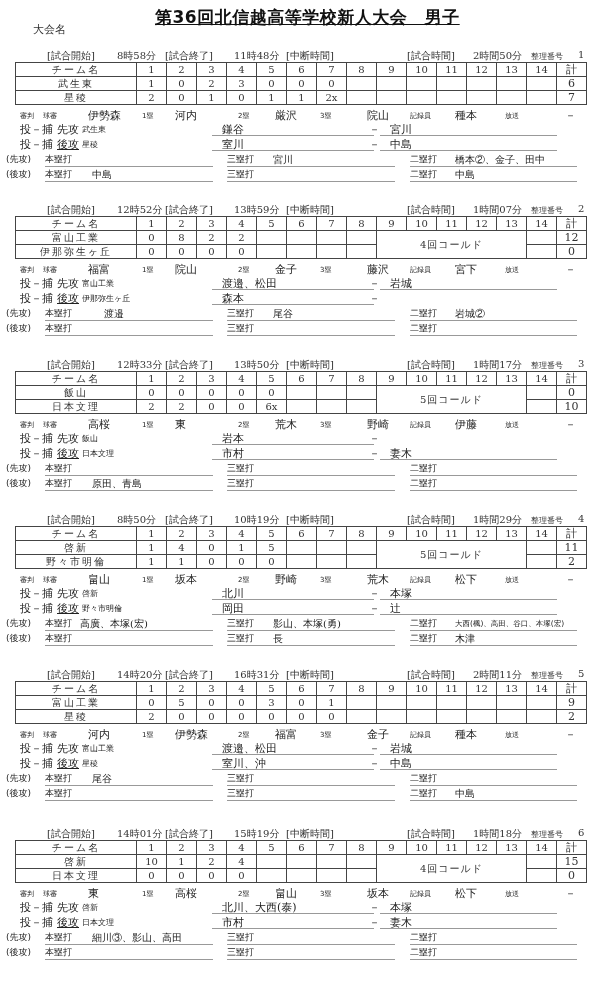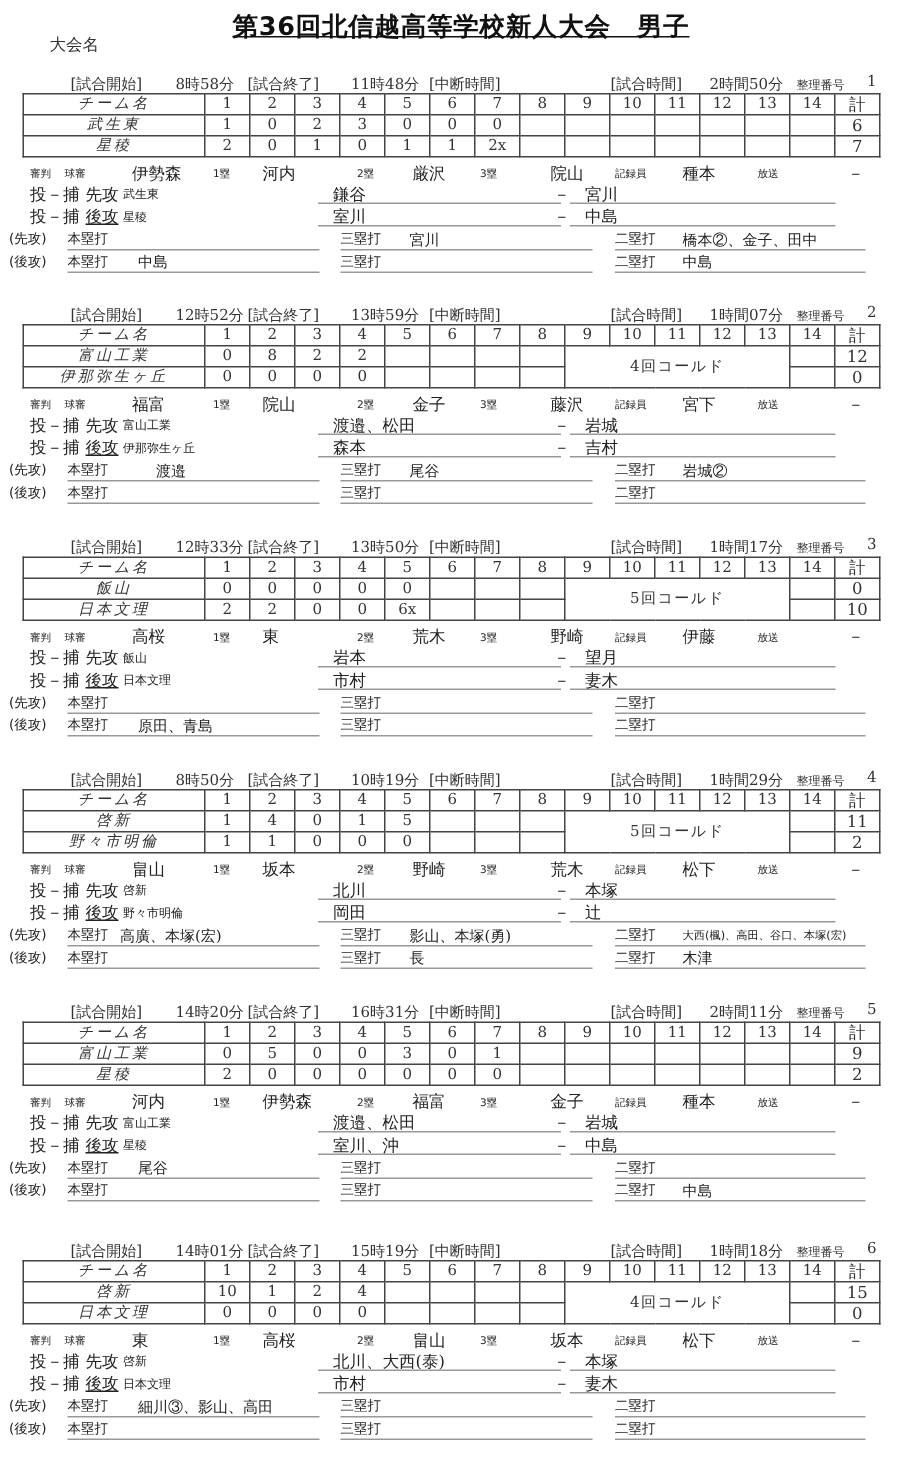--- a/index.html
+++ b/index.html
@@ -8,21 +8,21 @@
   .tournament-label { position:absolute; left:33px; top:22px; font-size:11px; color:#333; }
   .page-title { position:absolute; left:155px; top:6px; font-size:17px; font-weight:bold;
                 text-decoration:underline; letter-spacing:0.5px; color:#111;
                 font-family:"DejaVu Sans","Liberation Sans",sans-serif; }
   .game { position:absolute; left:0; width:600px; height:150px; }
   .meta { position:absolute; top:0; left:0; width:600px; height:14px; font-size:10px; color:#333; white-space:nowrap; }
   .meta span { position:absolute; top:0; }
   .meta .small { font-size:8px; top:2px; font-family:"DejaVu Sans","Liberation Sans",sans-serif; }
   table.score { position:absolute; left:15px; top:13px; border-collapse:collapse; table-layout:fixed; width:571px; }
   table.score td { border:1px solid #444; height:13px; padding:0; text-align:center; font-size:10px; line-height:12px; color:#333; }
-  table.score td.team { width:120px; letter-spacing:2px;font-style:italic; }
+  table.score td.team { width:120px; letter-spacing:2px; }
   table.score td.inn { width:29px; }
   table.score td.tot { width:29px; font-size:11px; }
   table.score td.cold { font-size:10px; letter-spacing:1px; }
   .umps { position:absolute; top:59px; left:0; width:600px; height:14px; font-size:11px; white-space:nowrap; }
   .umps span { position:absolute; top:0; }
   .umps .lbl { font-size:7px; top:3px; font-family:"DejaVu Sans","Liberation Sans",sans-serif; }
   .line { position:absolute; left:0; width:600px; height:14px; white-space:nowrap; }
   .line span { position:absolute; top:0; }
   .bat { font-size:11px; }
   .bat .team-s { font-size:8px; top:2px; font-family:"DejaVu Sans","Liberation Sans",sans-serif; }
@@ -250,21 +250,20 @@
       <span class="ul" style="left:212px;width:152px;padding-left:10px">渡邉、松田</span>
       <span style="left:369px">－</span>
       <span class="ul" style="left:380px;width:167px;padding-left:10px">岩城</span>
     </div>
     <div class="line bat" style="top:88px">
       <span style="left:20px">投－捕</span>
       <span style="left:57px;text-decoration:underline">後攻</span>
       <span class="team-s" style="left:82px">伊那弥生ヶ丘</span>
       <span class="ul" style="left:212px;width:152px;padding-left:10px">森本</span>
       <span style="left:369px">－</span>
-      <span class="ul" style="left:380px;width:167px;padding-left:10px">吉村</span>
     </div>
     <div class="line hr" style="top:104px">
       <span class="side" style="left:6px">(先攻)</span>
       <span class="ul" style="left:45px;width:168px"></span>
       <span style="left:45px">本塁打</span>
       <span class="v" style="left:104px">渡邉</span>
       <span class="ul" style="left:227px;width:168px"></span>
       <span style="left:227px">三塁打</span>
       <span class="v" style="left:273px">尾谷</span>
       <span class="ul" style="left:410px;width:167px"></span>
@@ -360,21 +359,20 @@
       <span style="left:455px">伊藤</span>
       <span class="lbl" style="left:505px">放送</span>
       <span style="left:565px">－</span>
     </div>
     <div class="line bat" style="top:73px">
       <span style="left:20px">投－捕</span>
       <span style="left:57px">先攻</span>
       <span class="team-s" style="left:82px">飯山</span>
       <span class="ul" style="left:212px;width:152px;padding-left:10px">岩本</span>
       <span style="left:369px">－</span>
-      <span class="ul" style="left:380px;width:167px;padding-left:10px">望月</span>
     </div>
     <div class="line bat" style="top:88px">
       <span style="left:20px">投－捕</span>
       <span style="left:57px;text-decoration:underline">後攻</span>
       <span class="team-s" style="left:82px">日本文理</span>
       <span class="ul" style="left:212px;width:152px;padding-left:10px">市村</span>
       <span style="left:369px">－</span>
       <span class="ul" style="left:380px;width:167px;padding-left:10px">妻木</span>
     </div>
     <div class="line hr" style="top:104px">

